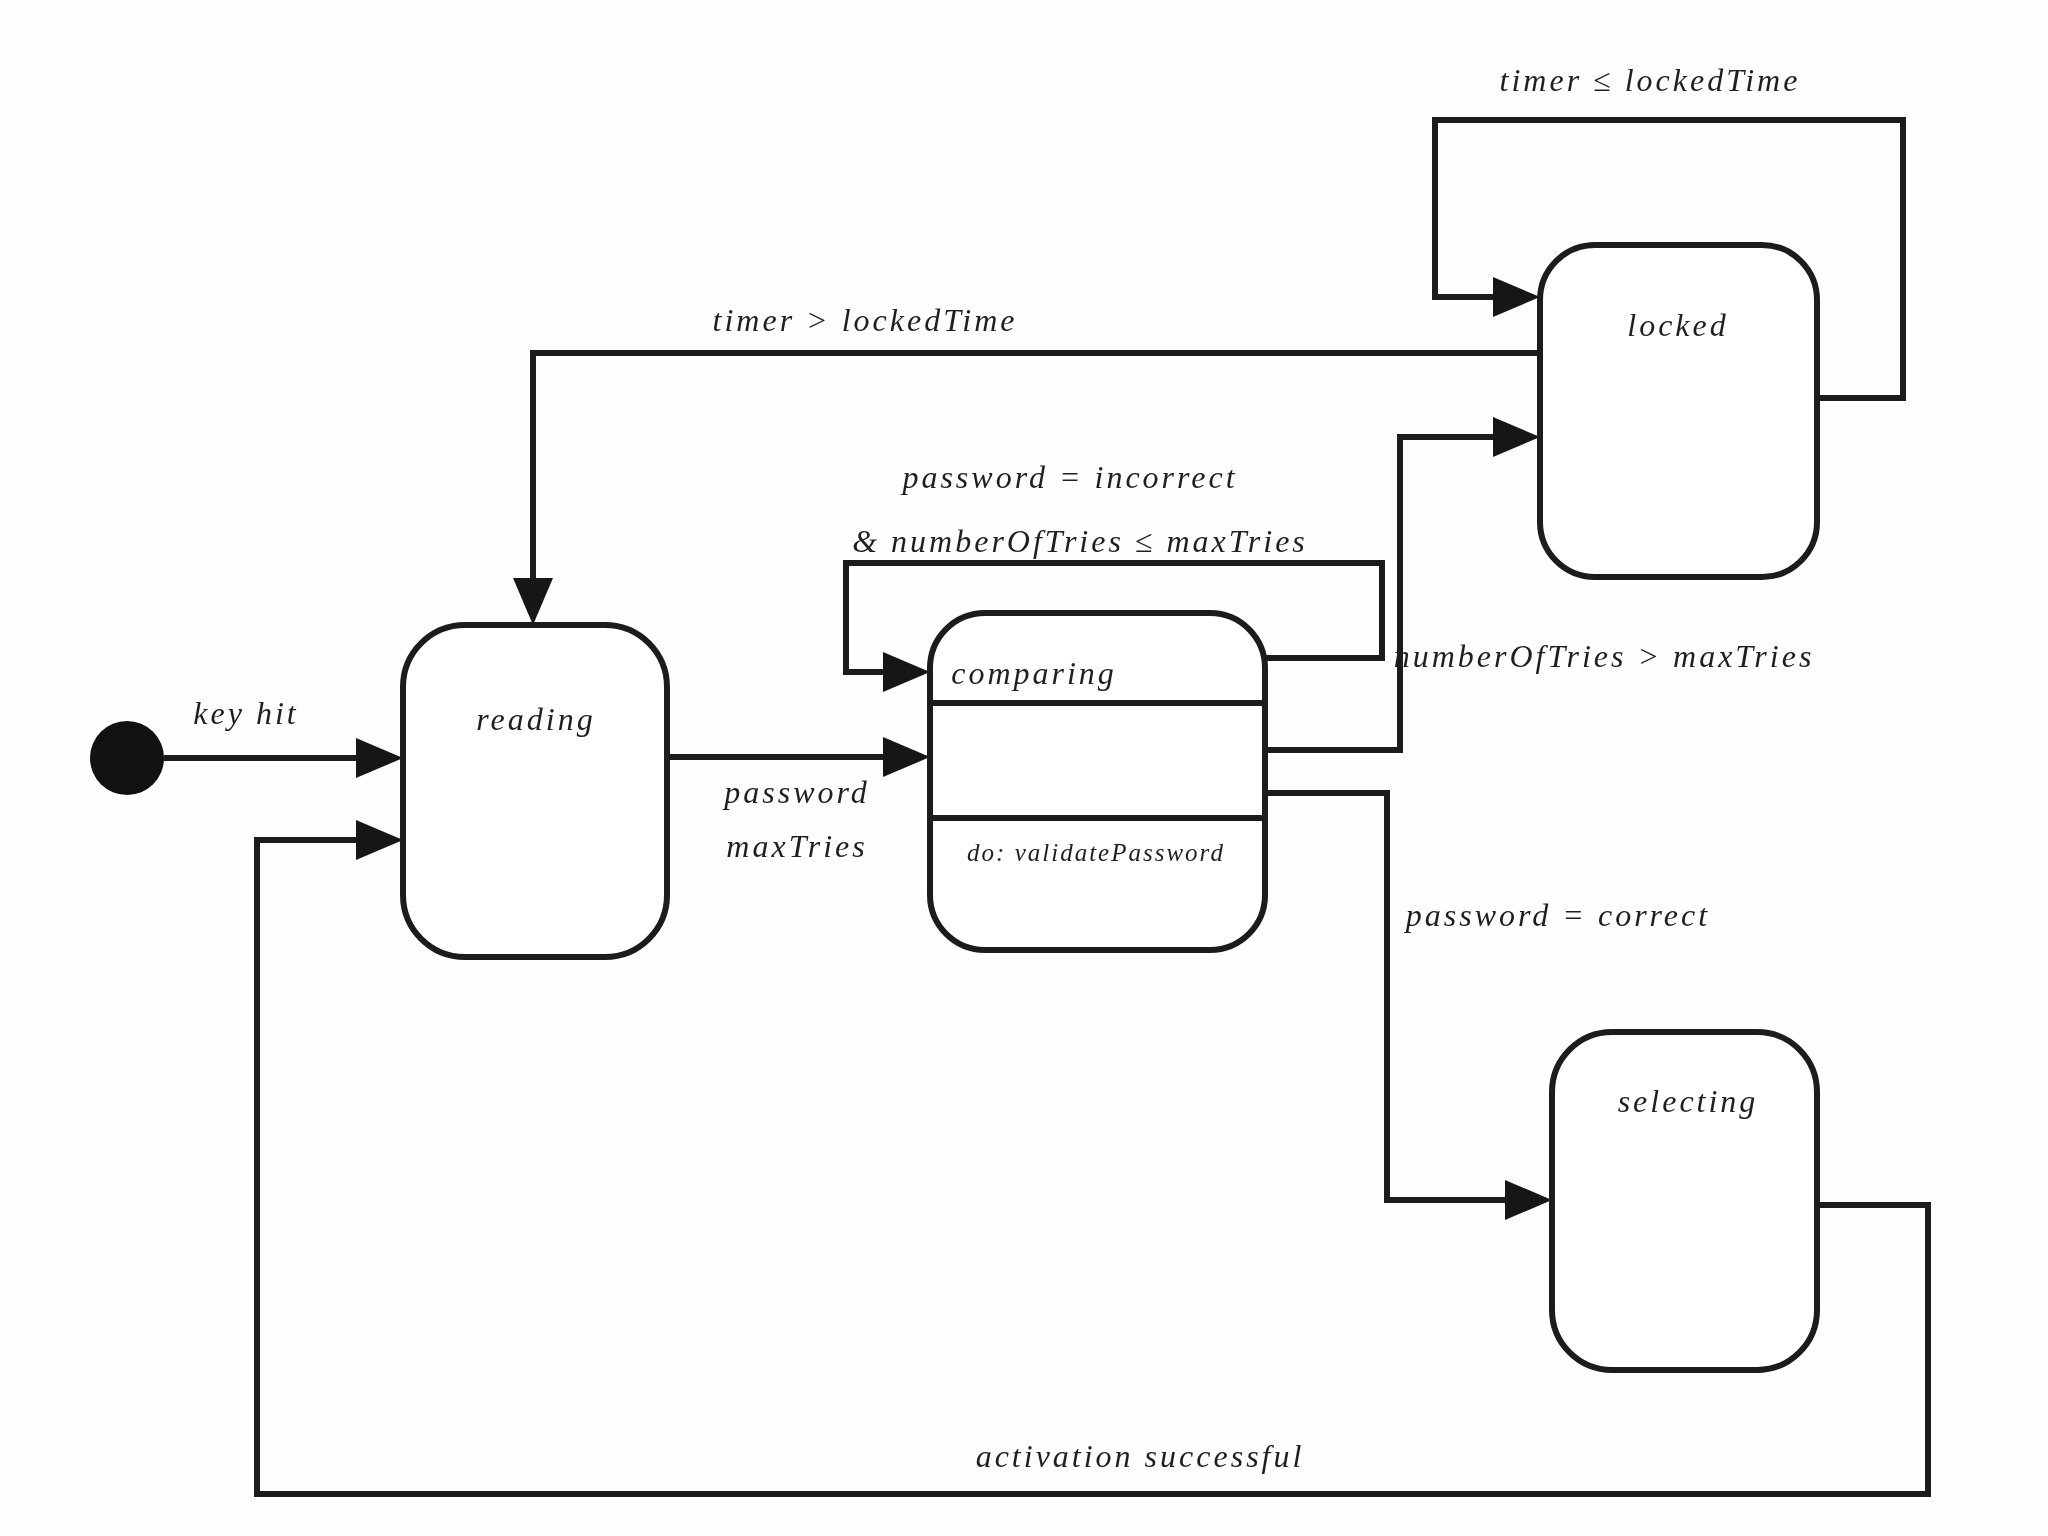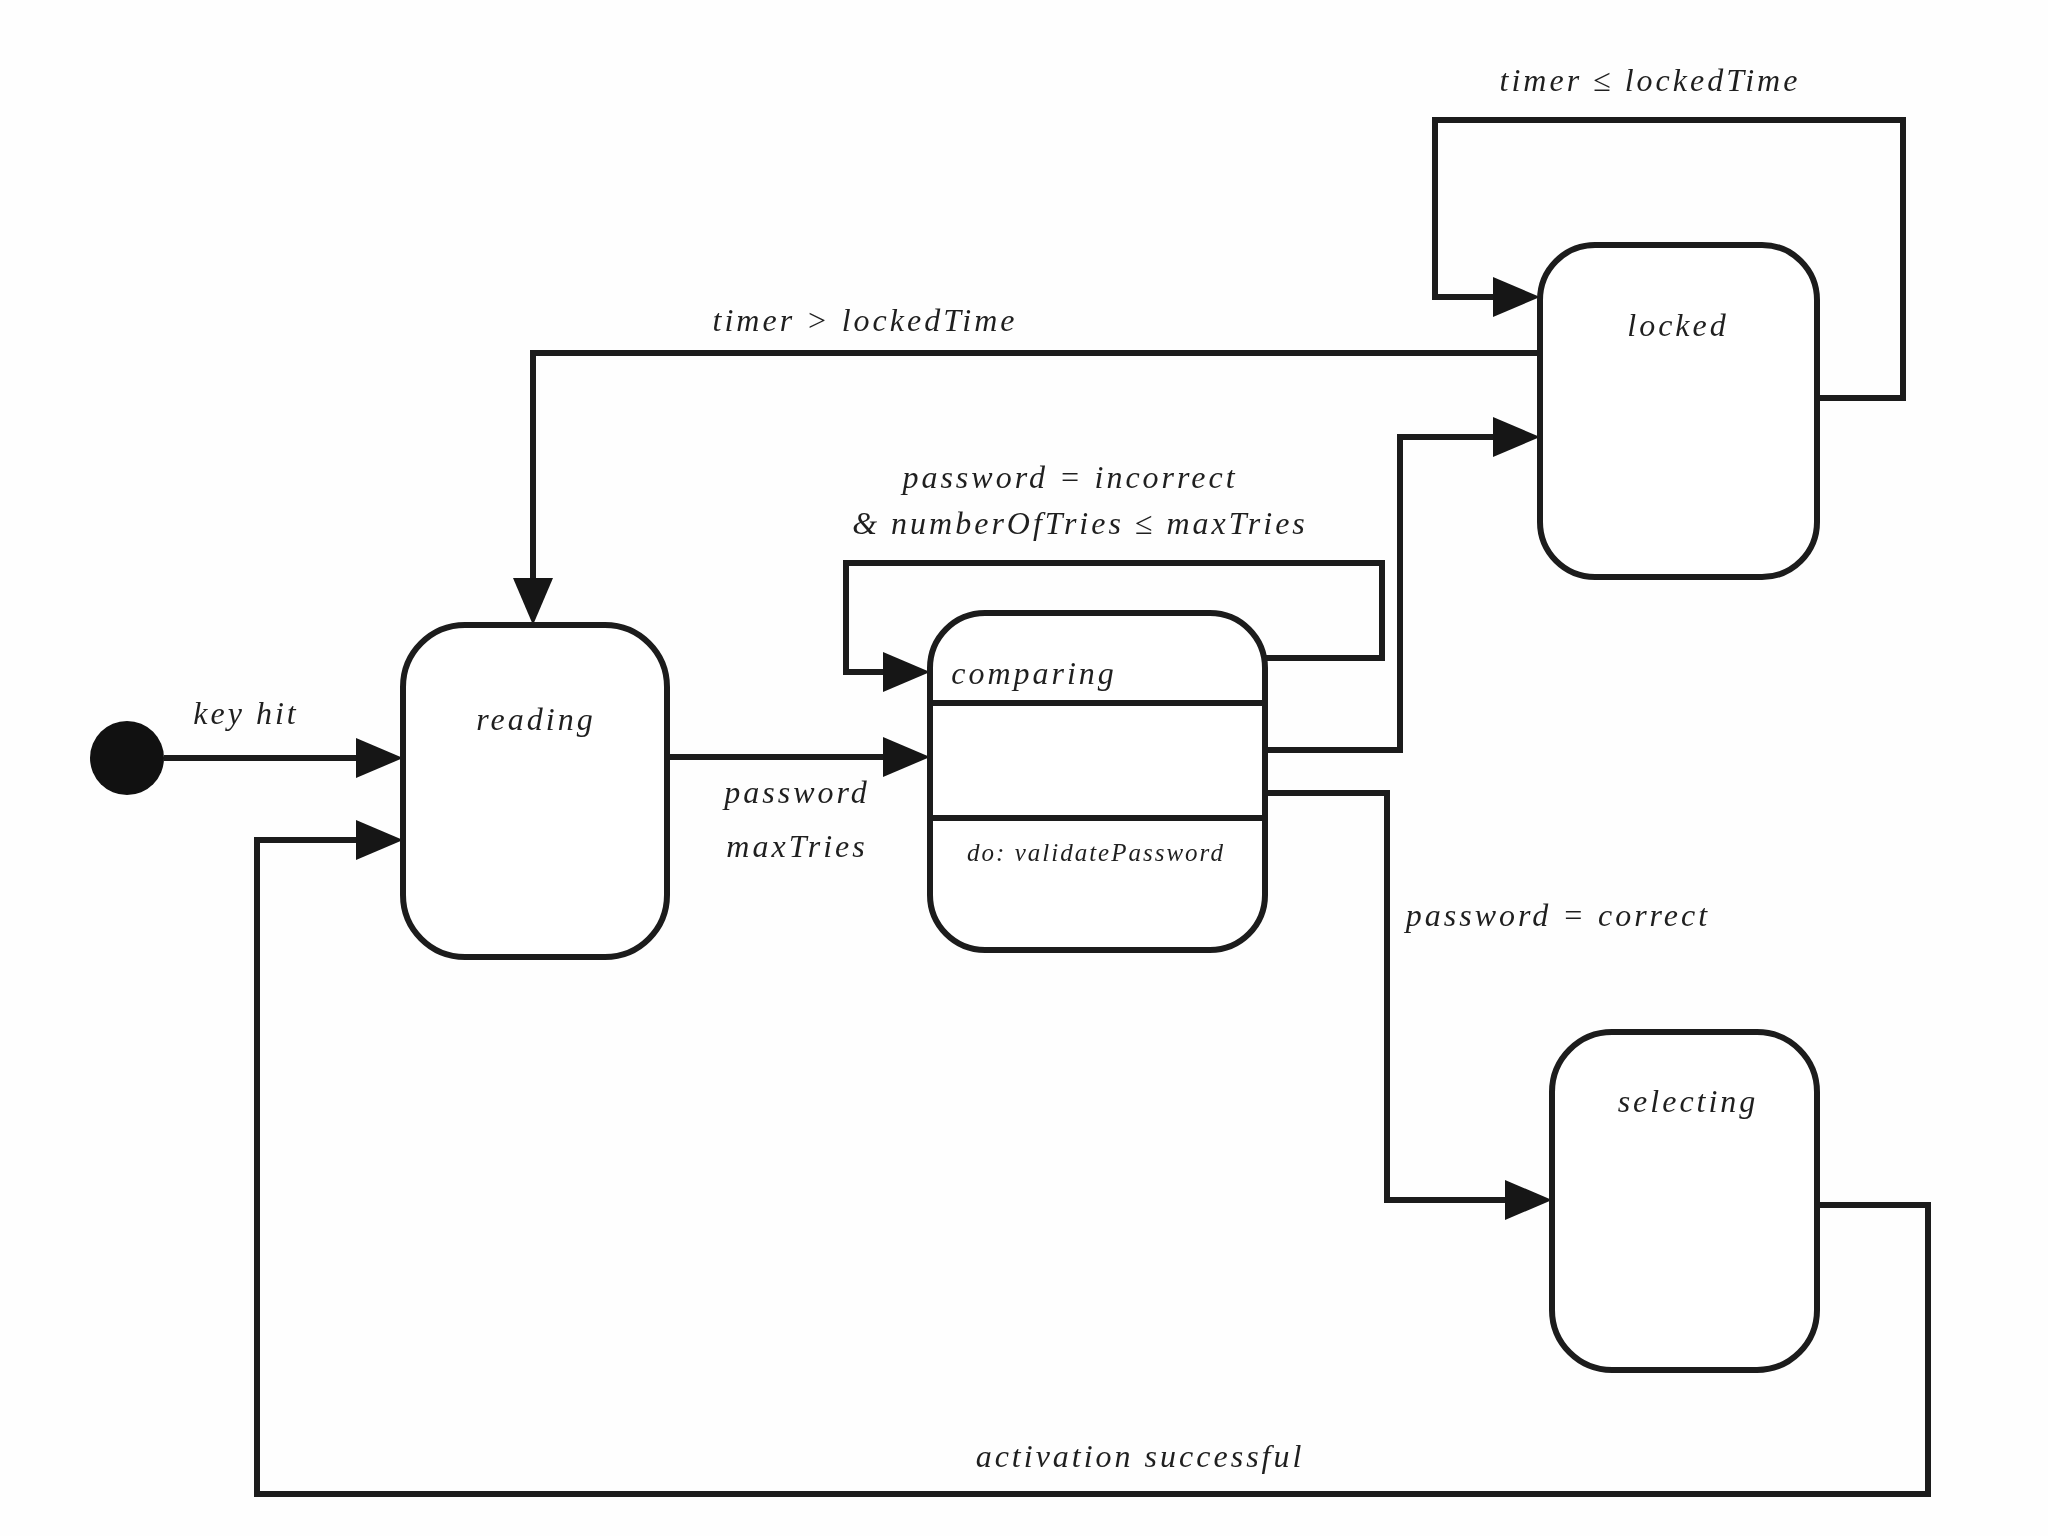--- a/index.html
+++ b/index.html
@@ -61,19 +61,20 @@
   <div class="lbl state-name" style="left:536px;top:704px">reading</div>
   <div class="lbl state-name" style="left:1034px;top:658px">comparing</div>
   <div class="lbl do-activity" style="left:1096px;top:853px">do: validatePassword</div>
   <div class="lbl state-name" style="left:1678px;top:310px">locked</div>
   <div class="lbl state-name" style="left:1688px;top:1086px">selecting</div>
 
   <div class="lbl" style="left:246px;top:713px">key hit</div>
   <div class="lbl" style="left:797px;top:792px">password</div>
   <div class="lbl" style="left:797px;top:846px">maxTries</div>
   <div class="lbl" style="left:1070px;top:477px">password = incorrect</div>
-  <div class="lbl" style="left:1080px;top:523px">&amp; numberOfTries ≤ maxTries</div>
+  <div class="lbl" style="left:1080px;top:541px">&amp; numberOfTries ≤ maxTries</div>
+  <div class="lbl" style="left:1604px;top:656px">numberOfTries &gt; maxTries</div>
   <div class="lbl" style="left:1558px;top:915px">password = correct</div>
   <div class="lbl" style="left:1140px;top:1456px">activation successful</div>
   <div class="lbl" style="left:865px;top:320px">timer &gt; lockedTime</div>
   <div class="lbl" style="left:1650px;top:80px">timer ≤ lockedTime</div>
 
 </div>
 
 </body></html>

